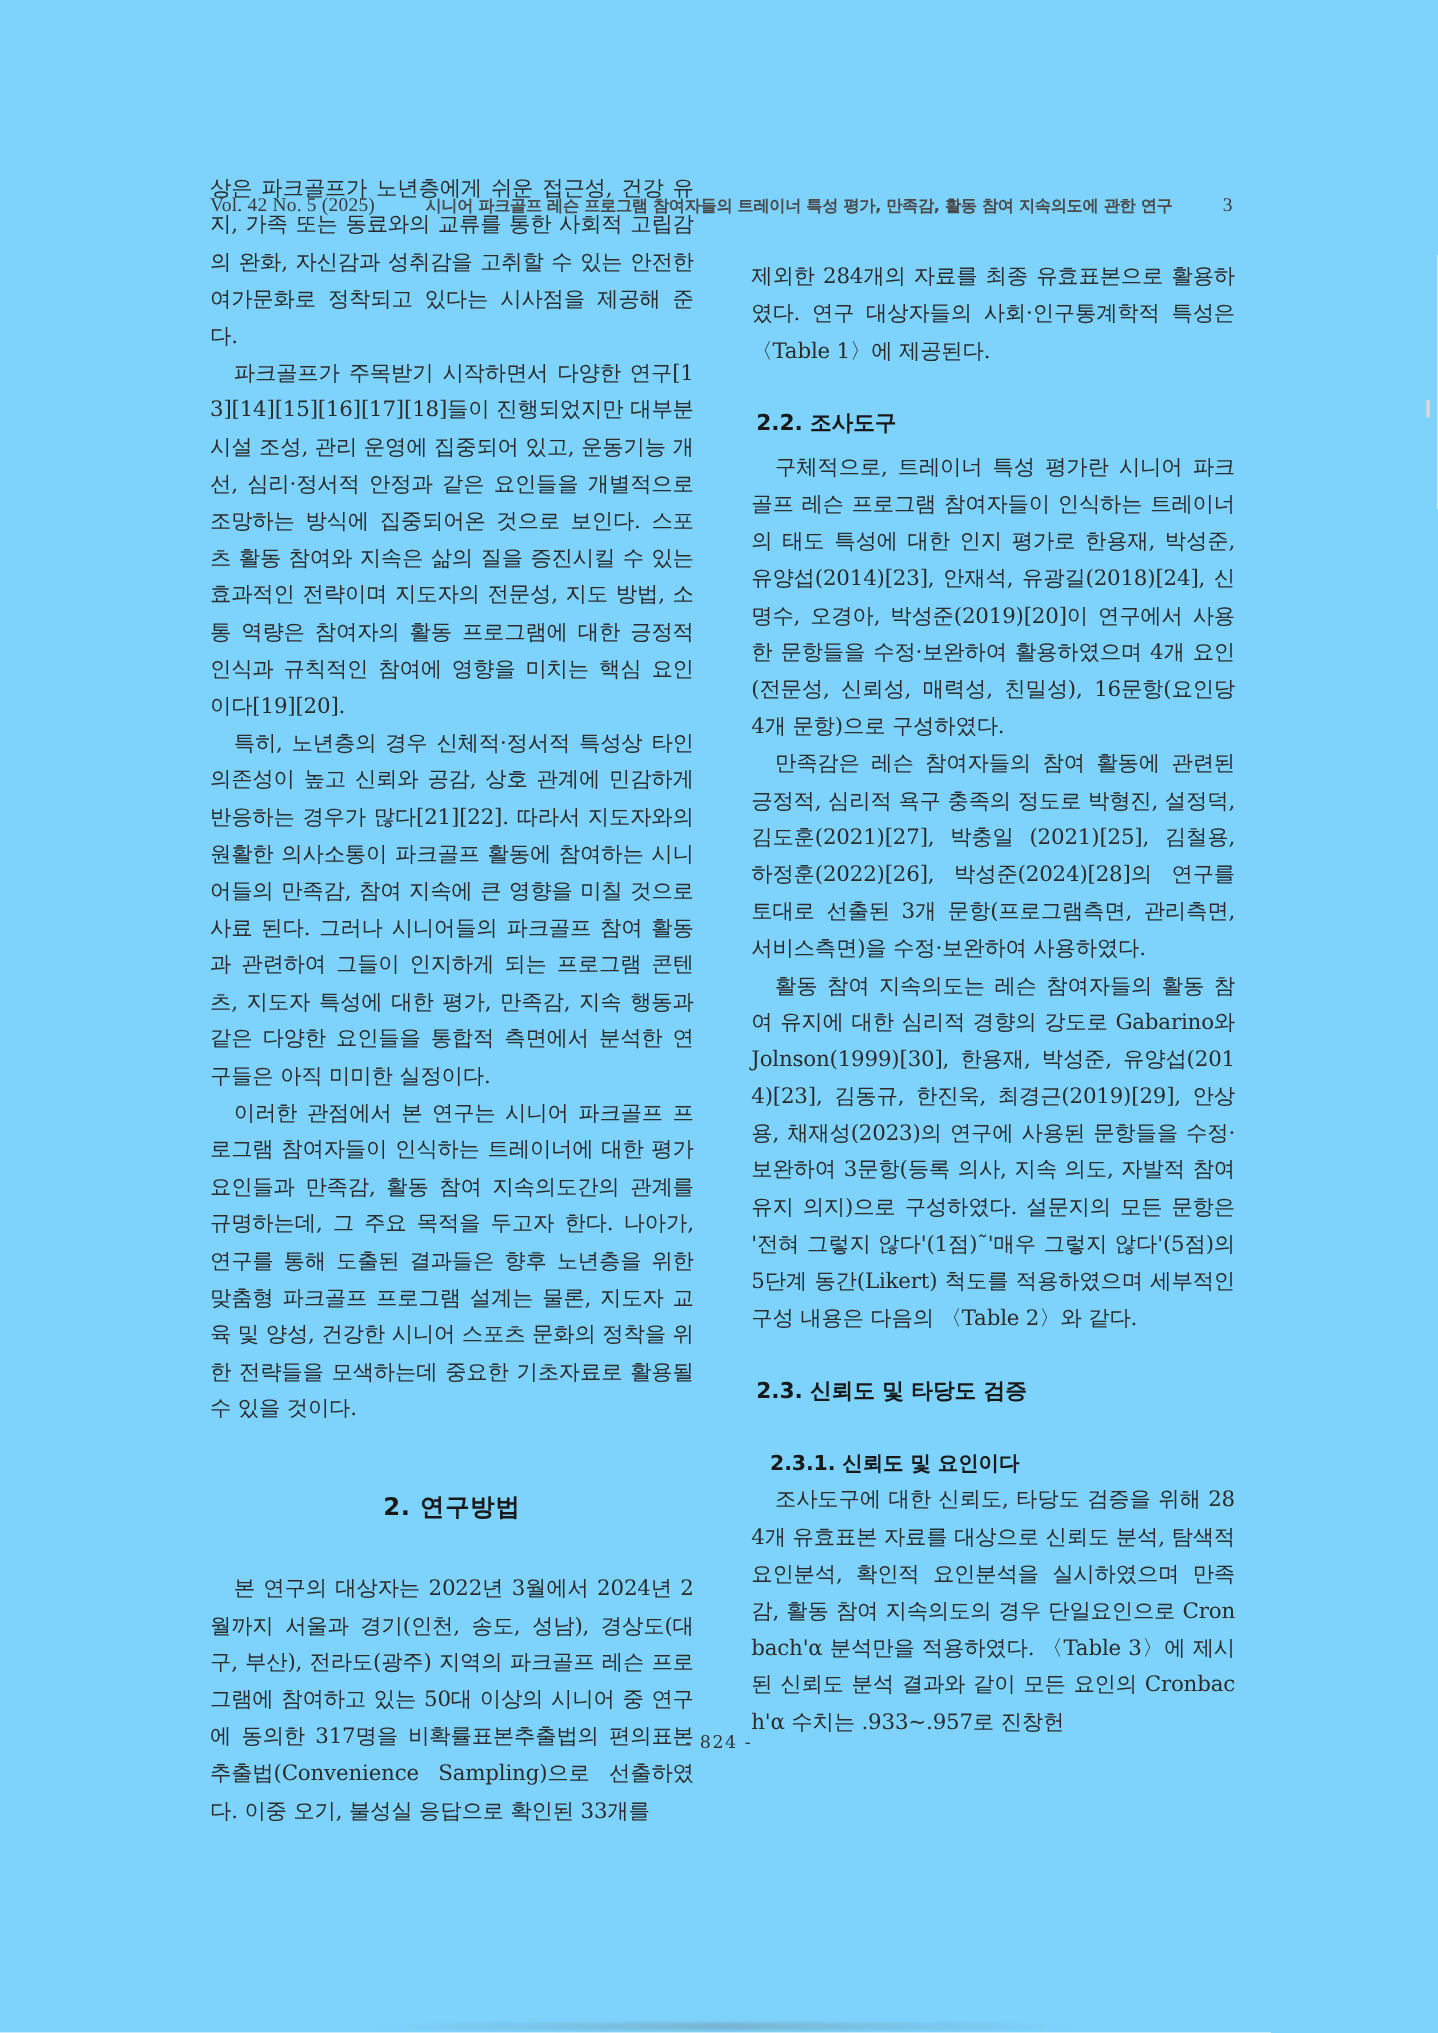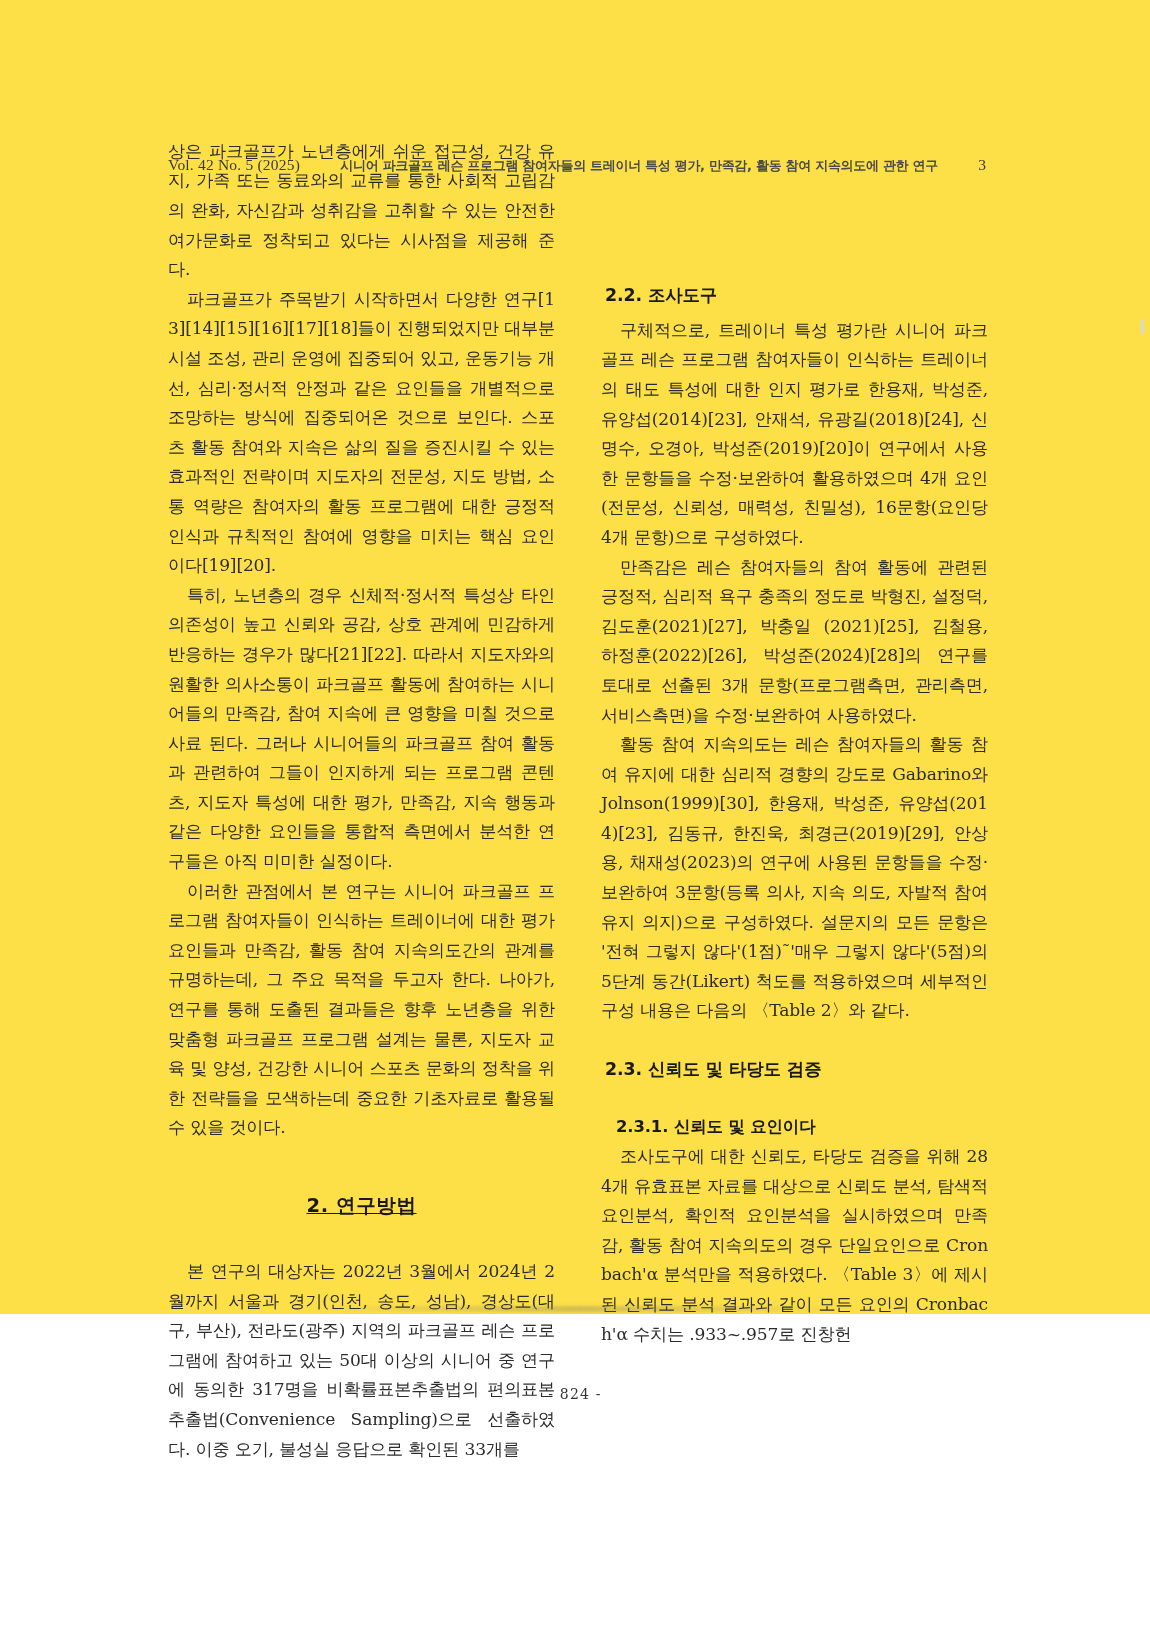--- a/index.html
+++ b/index.html
@@ -13,22 +13,22 @@
     position: relative;
     font-family: "Liberation Serif", "DejaVu Serif", serif;
     color: #1c1c1c;
     overflow: hidden;
   }
 
   .page {
     position: absolute;
     left: 0; top: 0;
     width: 1150px;
-    height: 1314px;
-    background: #fde047;
+    height: 1626px;
+    background: #7dd3fc;
   }
 
   
   .running-head {
     position: absolute;
     left: 168px;
     top: 156px;
     width: 818px;
     height: 22px;
     display: flex;
@@ -91,21 +91,20 @@
 
   h2.sec-major {
     margin: 0;
     font-size: 19.5px;
     line-height: 29px;
     text-align: center;
     font-family: "DejaVu Sans", "Liberation Sans", sans-serif;
     font-weight: 700;
     letter-spacing: .6px;
     color: #191919;
-    text-decoration: underline;
   }
   h3.sec-sub {
     margin: 4px;
     font-size: 17.4px;
     line-height: 27px;
     font-family: "DejaVu Sans", "Liberation Sans", sans-serif;
     font-weight: 700;
     letter-spacing: -0.1px;
     color: #191919;
   }
@@ -182,20 +181,21 @@
 
       <div class="sp-major-before"></div>
       <h2 class="sec-major">2. 연구방법</h2>
       <div class="sp-major-after"></div>
 
       <div class="sp-sub-after"></div>
       <p class="body-par">본 연구의 대상자는 2022년 3월에서 2024년 2월까지 서울과 경기(인천, 송도, 성남), 경상도(대구, 부산), 전라도(광주) 지역의 파크골프 레슨 프로그램에 참여하고 있는 50대 이상의 시니어 중 연구에 동의한 317명을 비확률표본추출법의 편의표본추출법(Convenience Sampling)으로 선출하였다. 이중 오기, 불성실 응답으로 확인된 33개를</p>
     </div>
 
     <div class="col">
+      <p class="body-par no-indent">제외한 284개의 자료를 최종 유효표본으로 활용하였다. 연구 대상자들의 사회·인구통계학적 특성은 〈Table 1〉에 제공된다.</p>
 
       <div class="sp-sub-before"></div>
       <h3 class="sec-sub">2.2. 조사도구</h3>
       <div class="sp-sub-after"></div>
 
       <p class="body-par">구체적으로, 트레이너 특성 평가란 시니어 파크골프 레슨 프로그램 참여자들이 인식하는 트레이너의 태도 특성에 대한 인지 평가로 한용재, 박성준, 유양섭(2014)[23], 안재석, 유광길(2018)[24], 신명수, 오경아, 박성준(2019)[20]이 연구에서 사용한 문항들을 수정·보완하여 활용하였으며 4개 요인(전문성, 신뢰성, 매력성, 친밀성), 16문항(요인당 4개 문항)으로 구성하였다.</p>
       <p class="body-par">만족감은 레슨 참여자들의 참여 활동에 관련된 긍정적, 심리적 욕구 충족의 정도로 박형진, 설정덕, 김도훈(2021)[27], 박충일 (2021)[25], 김철용, 하정훈(2022)[26], 박성준(2024)[28]의 연구를 토대로 선출된 3개 문항(프로그램측면, 관리측면, 서비스측면)을 수정·보완하여 사용하였다.</p>
       <p class="body-par">활동 참여 지속의도는 레슨 참여자들의 활동 참여 유지에 대한 심리적 경향의 강도로 Gabarino와 Jolnson(1999)[30], 한용재, 박성준, 유양섭(2014)[23], 김동규, 한진욱, 최경근(2019)[29], 안상용, 채재성(2023)의 연구에 사용된 문항들을 수정·보완하여 3문항(등록 의사, 지속 의도, 자발적 참여 유지 의지)으로 구성하였다. 설문지의 모든 문항은 '전혀 그렇지 않다'(1점)˜'매우 그렇지 않다'(5점)의 5단계 동간(Likert) 척도를 적용하였으며 세부적인 구성 내용은 다음의 〈Table 2〉와 같다.</p>
 
       <div class="sp-sub-before"></div>

